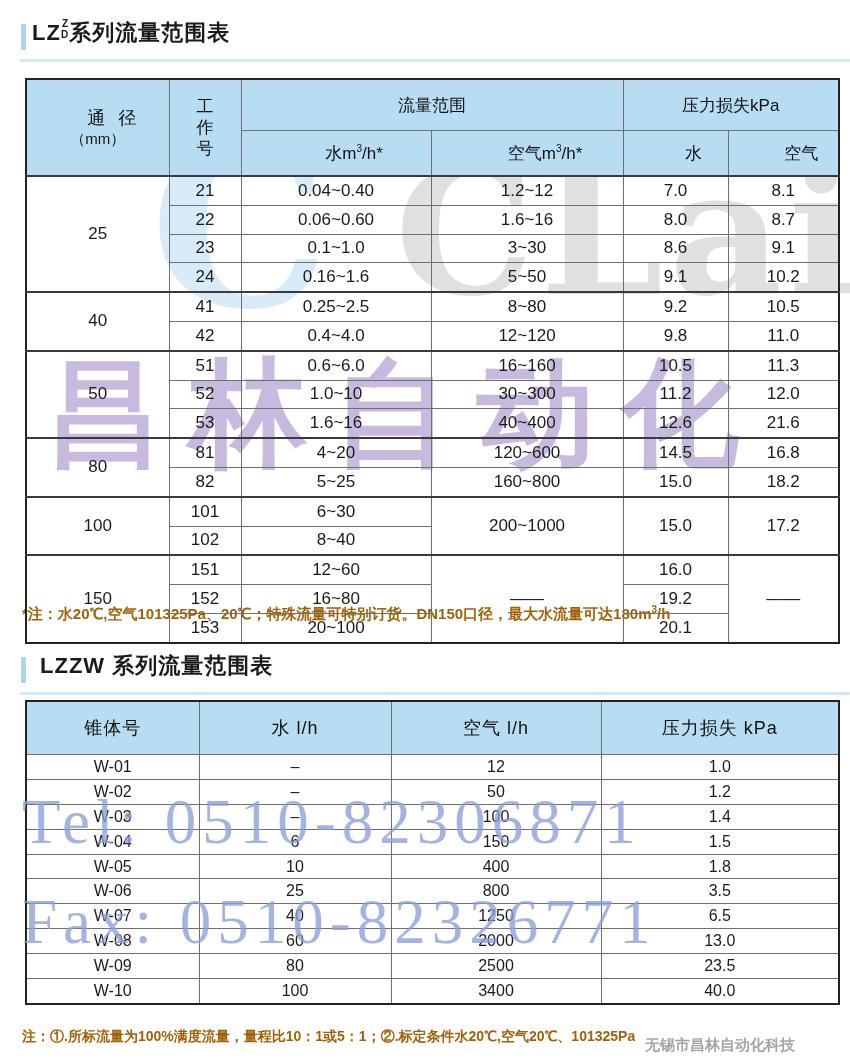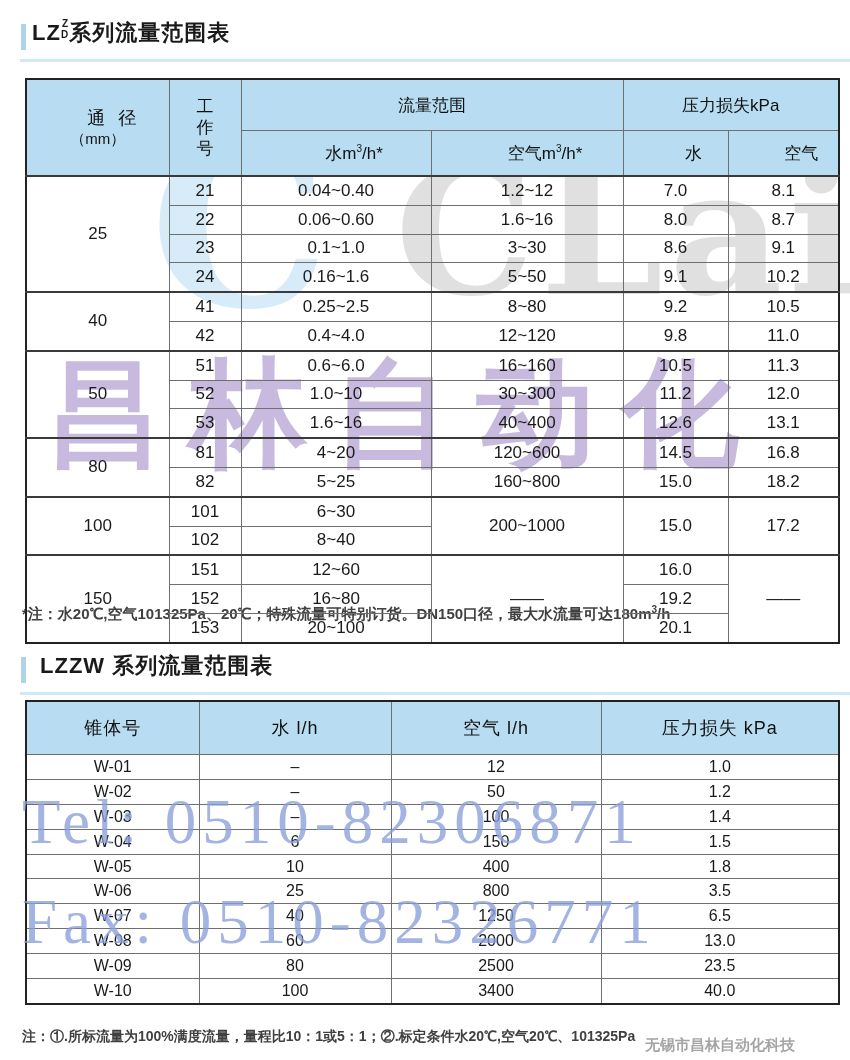--- a/index.html
+++ b/index.html
@@ -23,21 +23,21 @@
   #table1 tbody td { height:27.8px; font-size:17px; }
   #table1 tbody tr.gb td { border-top:2px solid #3a3a3a; }
   .vtext { display:inline-block; width:19px; line-height:1.25; word-break:break-all; font-size:17px; }
   .diam-line1 { font-size:18px; letter-spacing:4px;margin-left:32px; }
   .diam-line2 { font-size:15px; }
   sup { font-size:10px; }
   #table2 { top:700px;border-radius:11px; }
   #table2 thead th { height:52px; font-size:18px; letter-spacing:1px; }
   #table2 tbody td { height:23.9px; font-size:16px; }
   
-  .note { position:absolute; font-weight:bold; color:#404040; white-space:nowrap; }
+  .note { position:absolute; font-weight:bold; color:#a16207; white-space:nowrap; }
   #note1 { left:22px; top:604px; font-size:15px; }
   #note2 { left:22px; top:1028px; font-size:14px; }
   
   .wm { position:absolute; pointer-events:none; white-space:nowrap; }
   #wm-logo-c   { left:150px; top:95px;  font-size:225px; font-family:"DejaVu Serif", serif; font-weight:bold; color:#b9dcf3; opacity:0.55; z-index:1; }
   #wm-logo-rest{ left:395px; top:130px; font-size:175px; font-family:"DejaVu Serif", serif; font-weight:bold; color:#9c9c9c; opacity:0.30; letter-spacing:6px; z-index:1; }
   #wm-band     { left:45px;  top:335px; font-size:118px; font-weight:bold; color:#4c1d95; opacity:0.30; letter-spacing:26px; z-index:1; }
   #wm-tel { left:22px; top:786px; font-size:63px; font-family:"Liberation Serif", serif; color:#8aa0dc; opacity:0.78; letter-spacing:6px; z-index:5; }
   #wm-fax { left:22px; top:886px; font-size:63px; font-family:"Liberation Serif", serif; color:#8aa0dc; opacity:0.78; letter-spacing:6px; z-index:5; }
   #wm-company { right:55px; top:1036px; font-size:15px; font-weight:bold; color:#9b9b9b; opacity:0.9; z-index:5; }
@@ -138,21 +138,21 @@
       <td>1.0~10</td>
       <td>30~300</td>
       <td>11.2</td>
       <td>12.0</td>
     </tr>
     <tr>
       <td>53</td>
       <td>1.6~16</td>
       <td>40~400</td>
       <td>12.6</td>
-      <td>13.1</td>
+      <td>21.6</td>
     </tr>
     <tr class="gb">
       <td rowspan="2">80</td>
       <td>81</td>
       <td>4~20</td>
       <td>120~600</td>
       <td>14.5</td>
       <td>16.8</td>
     </tr>
     <tr>

